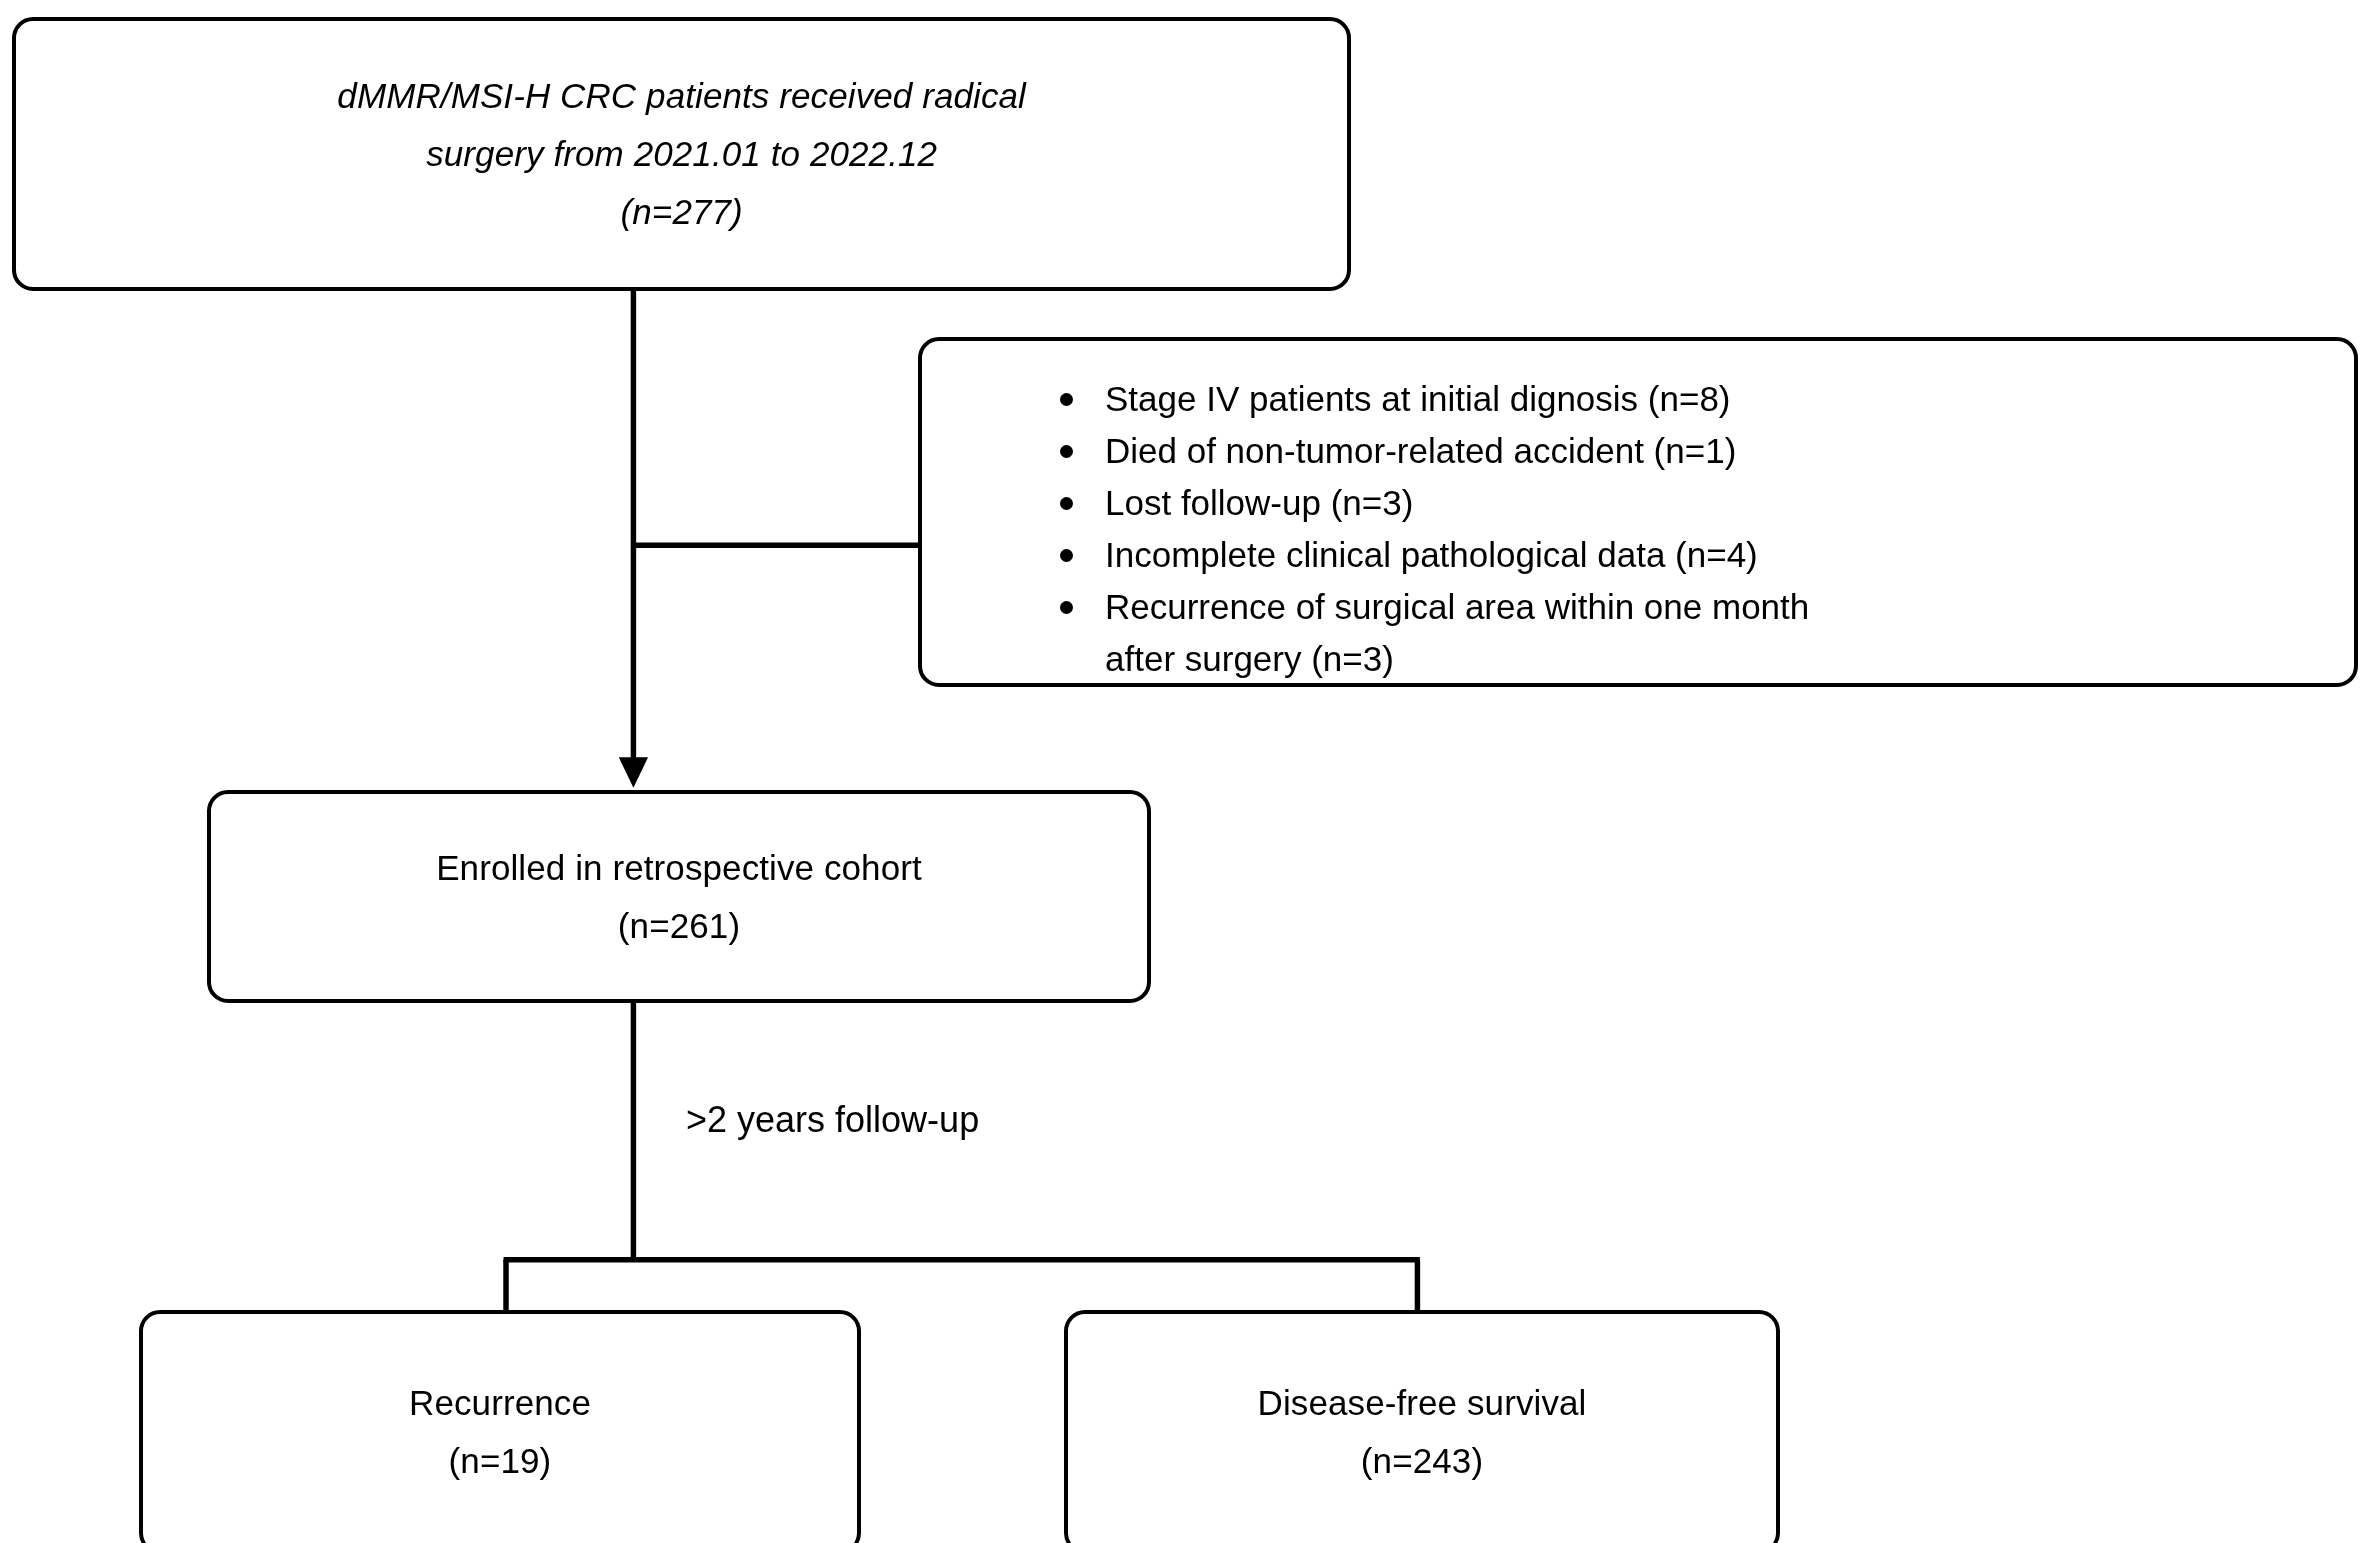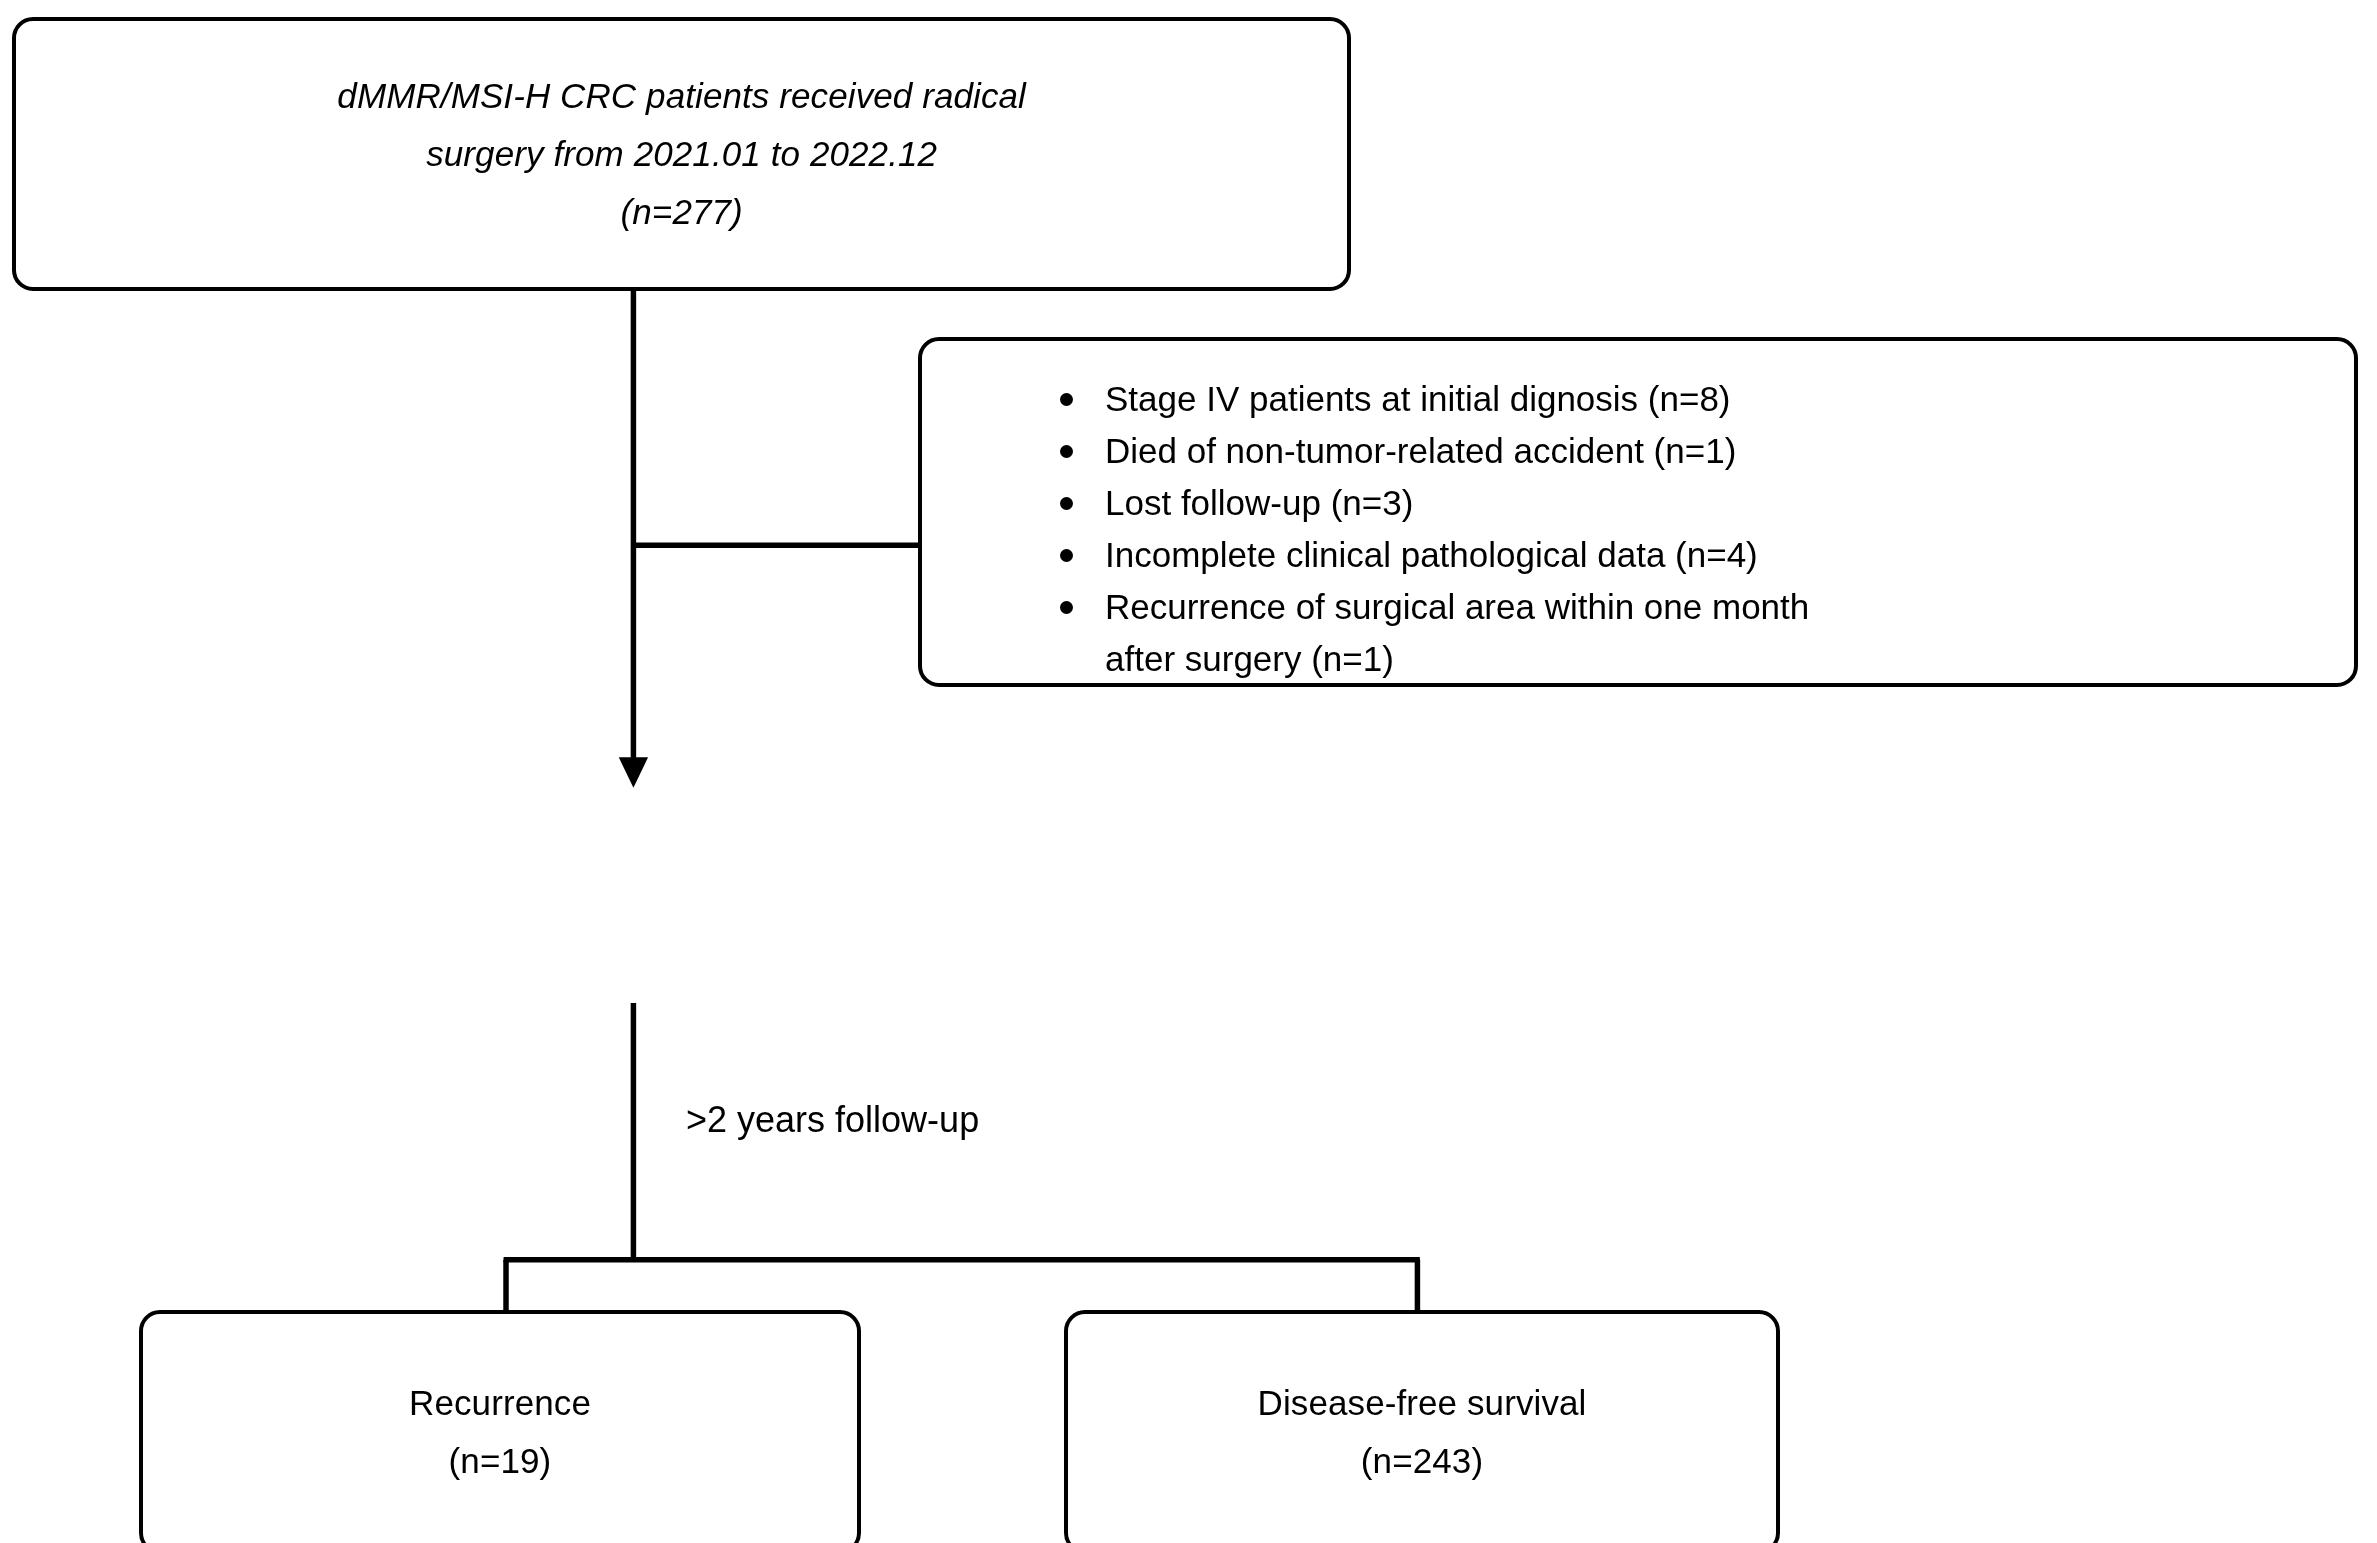--- a/index.html
+++ b/index.html
@@ -155,25 +155,29 @@
         <span class="excl-bullet"></span>
         <span>Lost follow-up (n=3)</span>
       </li>
       <li class="excl-item">
         <span class="excl-bullet"></span>
         <span>Incomplete clinical pathological data (n=4)</span>
       </li>
       <li class="excl-item">
         <span class="excl-bullet"></span>
         <span style="white-space:pre-line">Recurrence of surgical area within one month
-after surgery (n=1)</span>
+after surgery (n=3)</span>
       </li>
     </ul>
   </div>
 
+  <div class="node-box" id="box-enrolled">
+    <div class="node-text">Enrolled in retrospective cohort
+(n=261)</div>
+  </div>
 
   <div id="follow-up-label">&gt;2 years follow-up</div>
 
   <div class="node-box" id="box-recurrence">
     <div class="node-text">Recurrence
 (n=19)</div>
   </div>
 
   <div class="node-box" id="box-dfs">
     <div class="node-text">Disease-free survival

